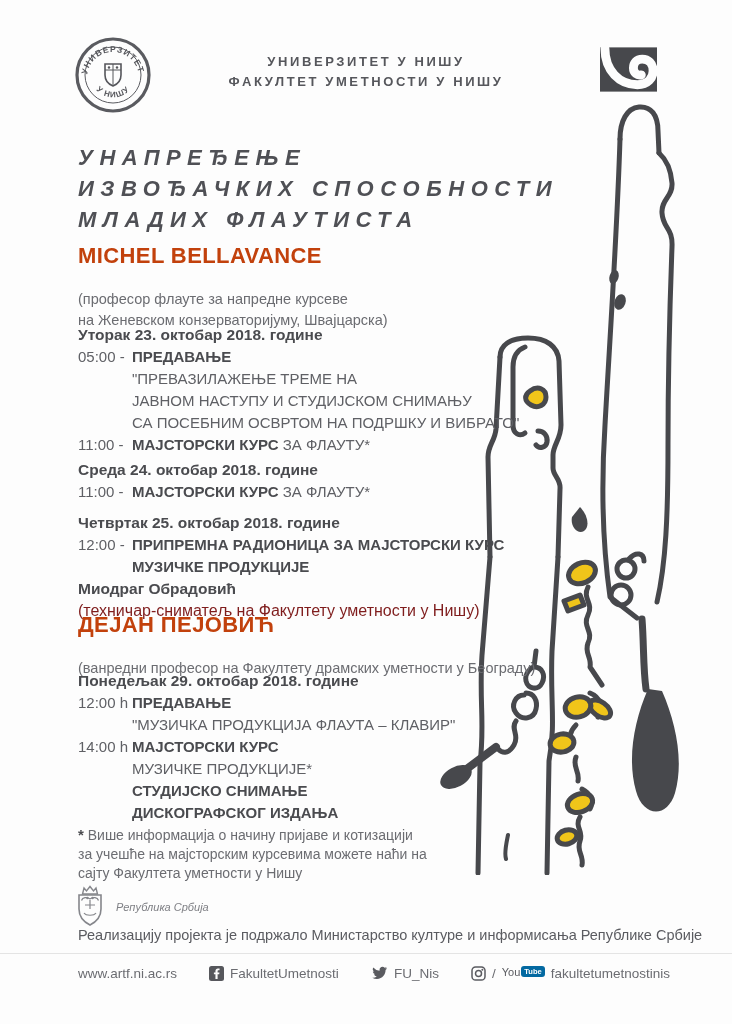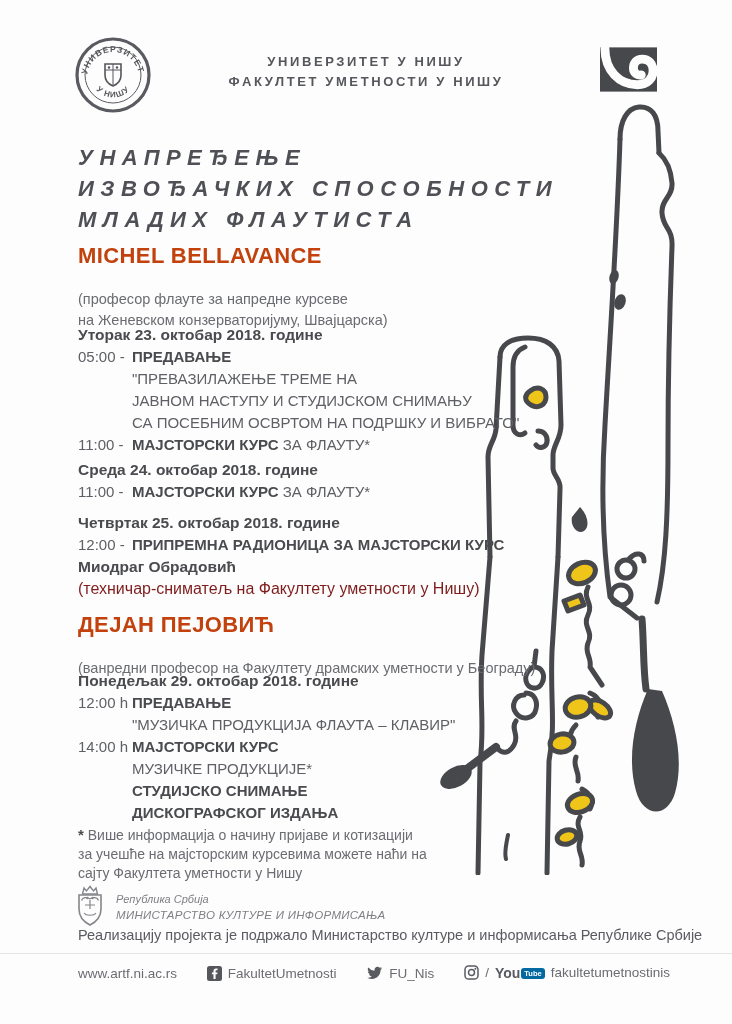--- a/index.html
+++ b/index.html
@@ -40,21 +40,21 @@
   .ministry .m2{font-size:11.5px;line-height:16px;letter-spacing:.3px;}
   .support{position:absolute;left:78px;top:927px;font-size:14.5px;color:#5a5b60;z-index:2;}
   .rule{position:absolute;left:0;right:0;top:953px;height:1px;background:#e4e4e4;}
   .footer{
     position:absolute;left:78px;right:62px;top:958px;height:30px;z-index:2;
     display:flex;justify-content:space-between;align-items:center;
     font-size:13.5px;color:#6b6c71;
   }
   .f-item{display:flex;align-items:flex-start;gap:6px;cursor:pointer;}
   .yt{display:inline-flex;align-items:center;gap:1px;}
-  .yt-you{font-size:14px;font-weight:bold;color:#5a5b60;}
+  .yt-you{font-size:11px;font-weight:normal;color:#5a5b60;}
   .yt-tube{background:#0369a1;color:#fff;border-radius:3px;padding:1px 3px;font-size:7.5px;font-weight:bold;line-height:9px;}
   
   .flutes{position:absolute;left:430px;top:95px;width:302px;height:780px;z-index:1;pointer-events:none;}
 </style>
 </head>
 <body>
 
 <div class="poster">
 
   <svg class="seal" viewBox="0 0 78 78">
@@ -131,20 +131,24 @@
       <span><b>МАЈСТОРСКИ КУРС</b><span> ЗА ФЛАУТУ*</span></span>
     </div>
   </section>
 
   <section class="block" style="top:512px">
     <div class="day">Четвртак 25. октобар 2018. године</div>
     <div class="row">
       <span class="time">12:00 -</span>
       <span><b>ПРИПРЕМНА РАДИОНИЦА ЗА МАЈСТОРСКИ КУРС</b></span>
     </div>
+    <div class="row">
+      <span class="time"></span>
+      <span><b>МУЗИЧКЕ ПРОДУКЦИЈЕ</b></span>
+    </div>
     <div class="person-name">Миодраг Обрадовић</div>
     <div class="person-desc">(техничар-сниматељ на Факултету уметности у Нишу)</div>
   </section>
 
   <section class="block" style="top:612px">
     <div class="presenter-name">ДЕЈАН ПЕЈОВИЋ</div>
     <div class="presenter-desc">(ванредни професор на Факултету драмских уметности у Београду)</div>
   </section>
 
   <section class="block" style="top:670px">
@@ -185,21 +189,20 @@
     <svg class="coa" viewBox="0 0 32 46">
       <path d="M10,4 l2.5,3 l3.5,-4.5 l3.5,4.5 l2.5,-3 l1.5,6 h-15 z" fill="none" stroke="#85868b" stroke-width="1.4"></path>
       <path d="M5,11 h22 v14 c0,9 -7,14 -11,16 c-4,-2 -11,-7 -11,-16 z" fill="none" stroke="#85868b" stroke-width="1.6"></path>
       <path d="M16,15 c-3,-2.5 -7.5,-1.5 -8.5,1.5 M16,15 c3,-2.5 7.5,-1.5 8.5,1.5" fill="none" stroke="#85868b" stroke-width="1.3"></path>
       <circle cx="13.4" cy="14" r="1.2" fill="#85868b"></circle>
       <circle cx="18.6" cy="14" r="1.2" fill="#85868b"></circle>
       <path d="M16,16 v9 M11,21 h10 M10,29 c2,3 10,3 12,0" fill="none" stroke="#85868b" stroke-width="1.2"></path>
     </svg>
     <div class="mtxt">
       <div class="m1">Република Србија</div>
-      <div class="m2">МИНИСТАРСТВО КУЛТУРЕ И ИНФОРМИСАЊА</div>
     </div>
   </section>
 
   <div class="support">Реализацију пројекта је подржало Министарство културе и информисања Републике Србије</div>
 
   <div class="rule"></div>
 
   <div class="footer">
     <span class="f-item">
       <span>www.artf.ni.ac.rs</span>

